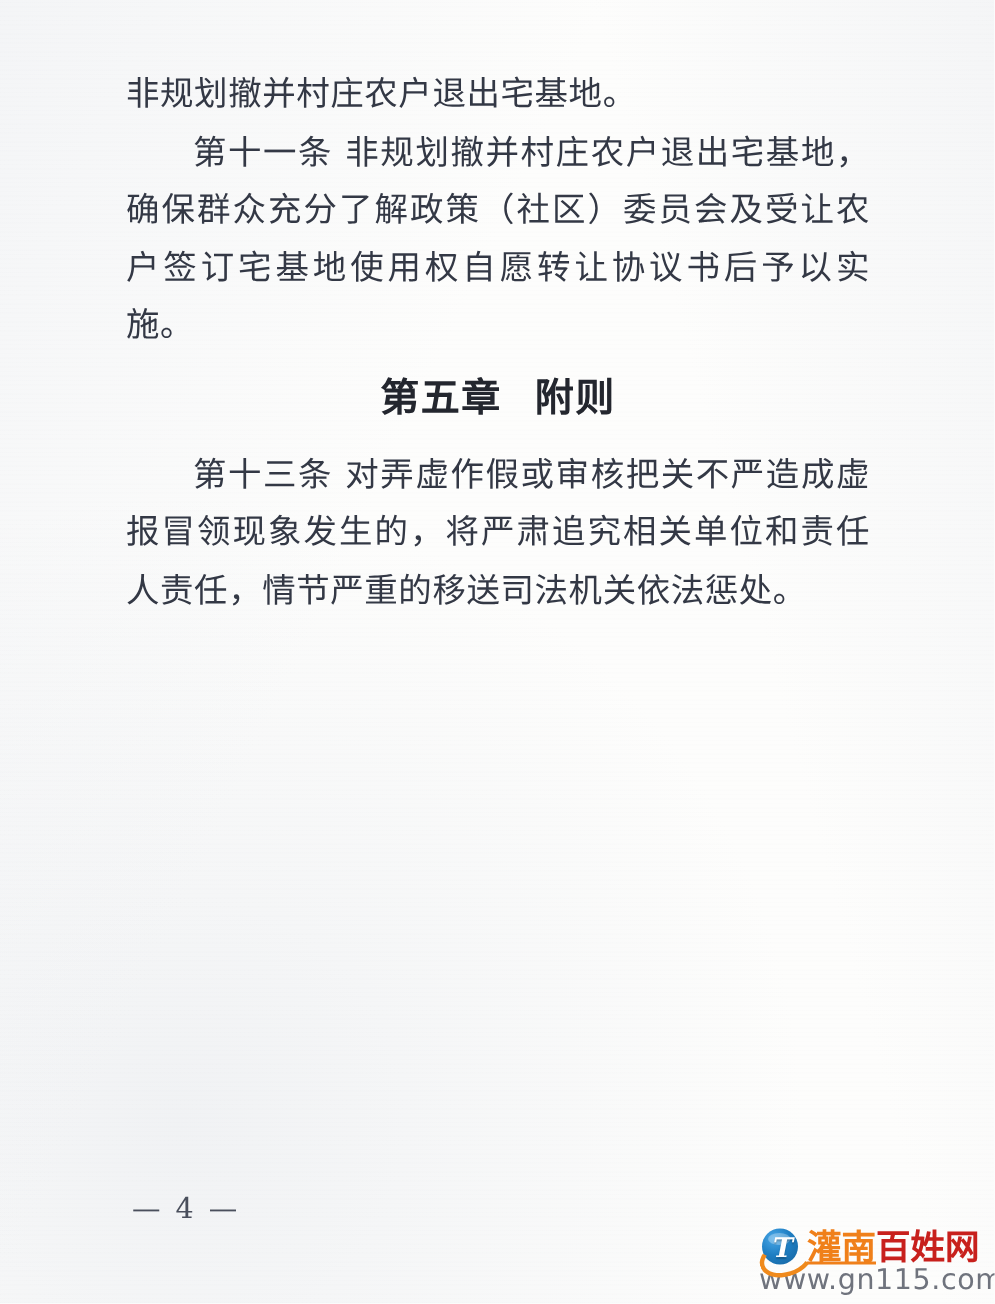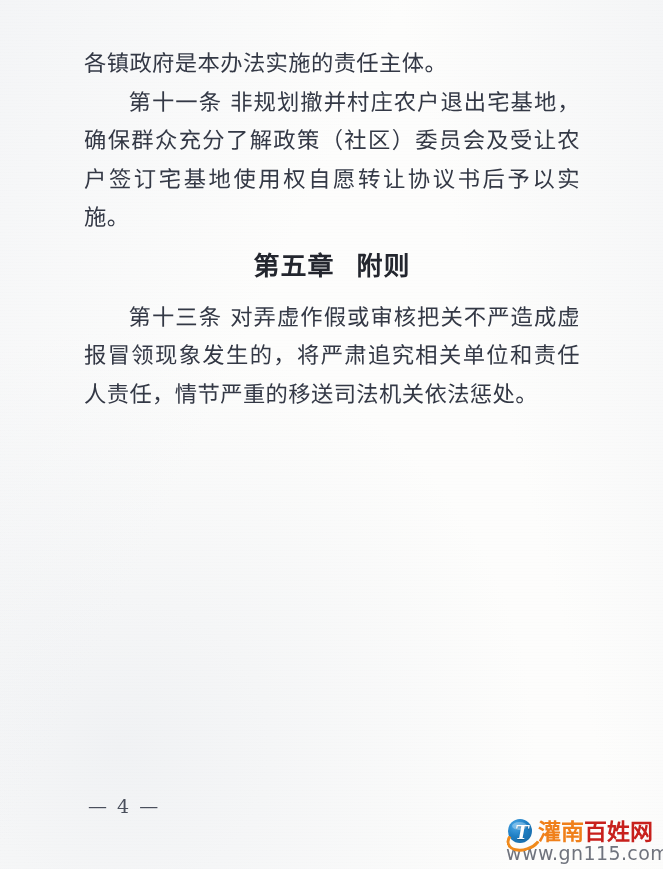--- a/index.html
+++ b/index.html
@@ -141,41 +141,41 @@
     text-shadow: 0 1px 1px rgba(0,0,0,0.25);
   }
   .wm-name {
     font-family: "DejaVu Sans", "Liberation Sans", sans-serif;
     font-weight: 700;
     font-size: 23px;
     line-height: 26px;
     letter-spacing: 0px;
     white-space: nowrap;
   }
-  .wm-name .seg-orange { color: #f0801a; }
+  .wm-name .seg-orange { color: #f0801a; text-decoration: underline; }
   .wm-name .seg-red { color: #c8201c; }
   .wm-url {
     text-align: right;
     font-family: "DejaVu Sans", "Liberation Sans", sans-serif;
     font-size: 19px;
     line-height: 17px;
     letter-spacing: 0.4px;
     color: #6f737d;
     padding-right: 2px;
     margin-top: -1px;
   }
 </style>
 </head>
 <body>
 
 <div class="scan-page">
 
   <div class="doc-body">
 
-    <p class="para">各镇政府是本办法实施的责任主体。</p>
+    <p class="para">非规划撤并村庄农户退出宅基地。</p>
 
 
     <p class="para indent">第十一条 非规划撤并村庄农户退出宅基地，确保群众充分了解政策（社区）委员会及受让农户签订宅基地使用权自愿转让协议书后予以实施。</p>
 
     <div class="chapter-heading">
       <span>第五章</span><span class="gap"></span><span>附则</span>
     </div>
 
 
     <p class="para indent">第十三条 对弄虚作假或审核把关不严造成虚报冒领现象发生的，将严肃追究相关单位和责任人责任，情节严重的移送司法机关依法惩处。</p>

